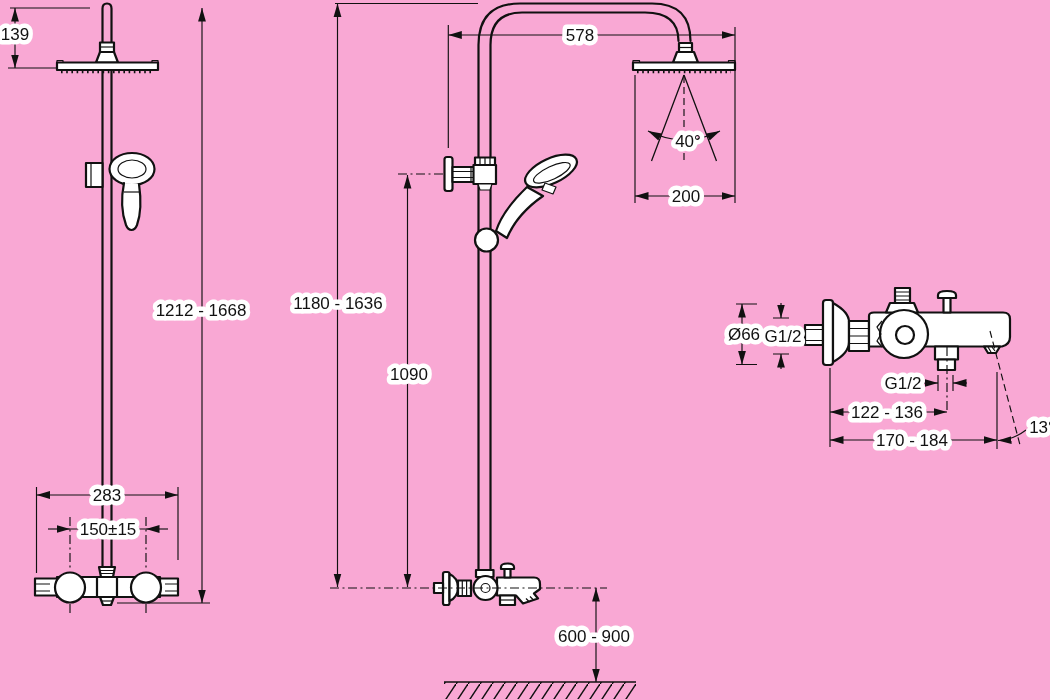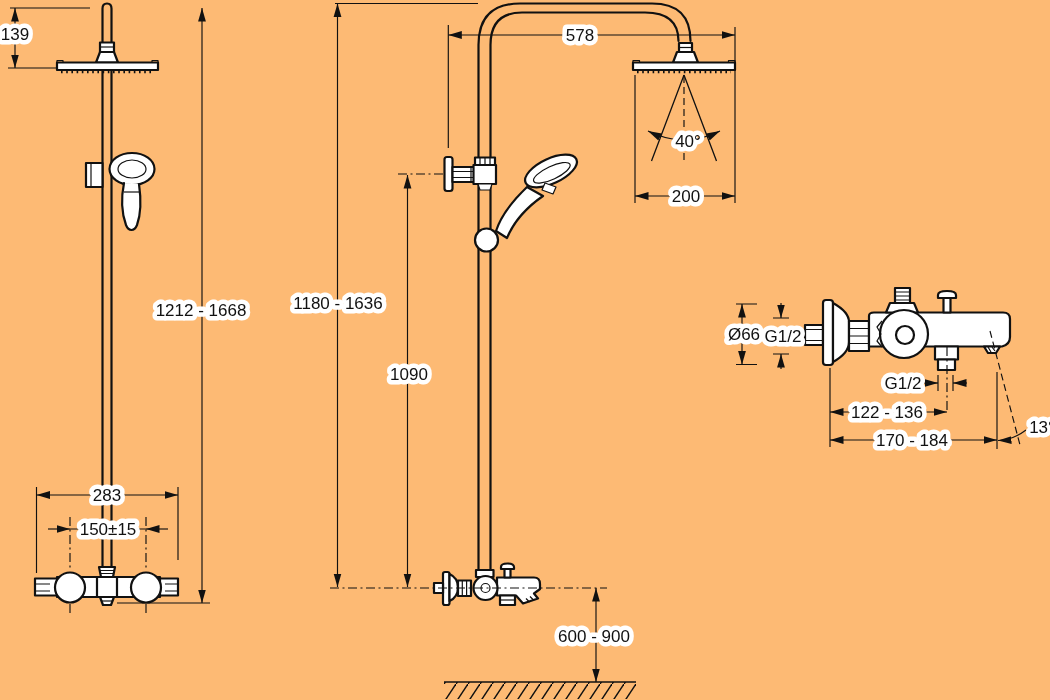--- a/index.html
+++ b/index.html
@@ -1,16 +1,16 @@
 <!DOCTYPE html>
 <html><head>
 <meta charset="utf-8">
 <style>
   html,body{margin:0;padding:0;background:#fff;}
-  .stage{width:1050px;height:700px;background:#fdba74;position:relative;overflow:hidden;}
+  .stage{width:1050px;height:700px;background:#f9a8d4;position:relative;overflow:hidden;}
   svg{display:block;}
   .outline{fill:none;stroke:#111;stroke-width:2.2;stroke-linejoin:round;stroke-linecap:round;}
   .outline.fw{fill:#fff;}
   .thin{fill:none;stroke:#111;stroke-width:1.2;stroke-linejoin:round;}
   .thin.fw{fill:#fff;}
   .dim{fill:none;stroke:#111;stroke-width:1.15;}
   .dashdot{stroke-dasharray:9 3.5 2 3.5;}
   .dash{stroke-dasharray:7 4;}
   .teeth{fill:none;stroke:#111;stroke-width:2.8;stroke-dasharray:1.6 3.6;}
   text.lbl{font:17px "Liberation Sans", sans-serif;fill:#111;stroke:#fff;stroke-width:9px;

